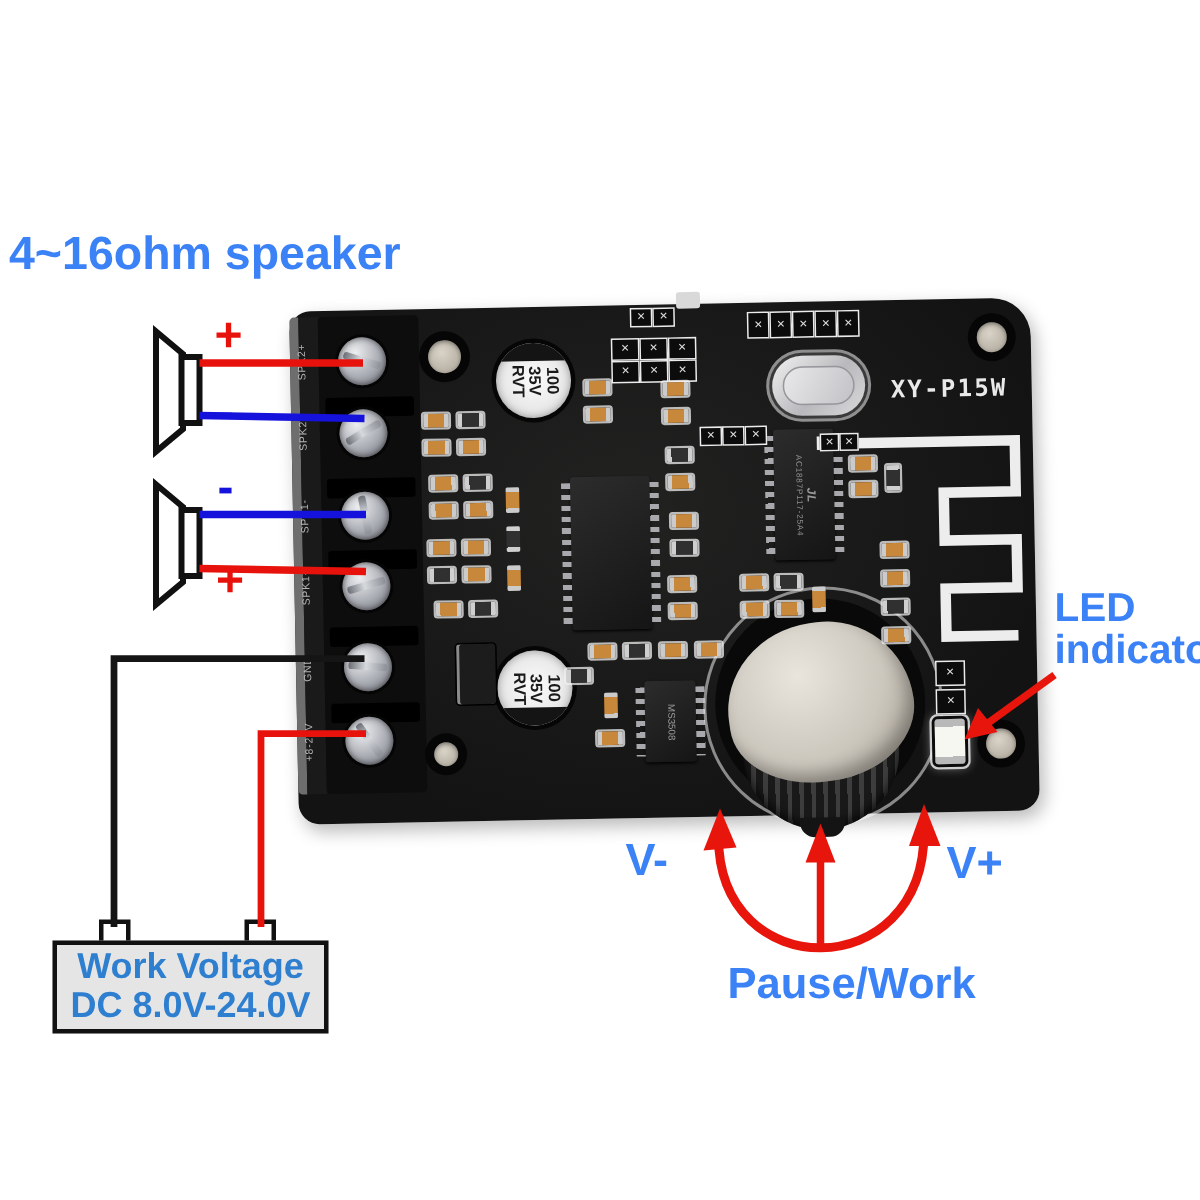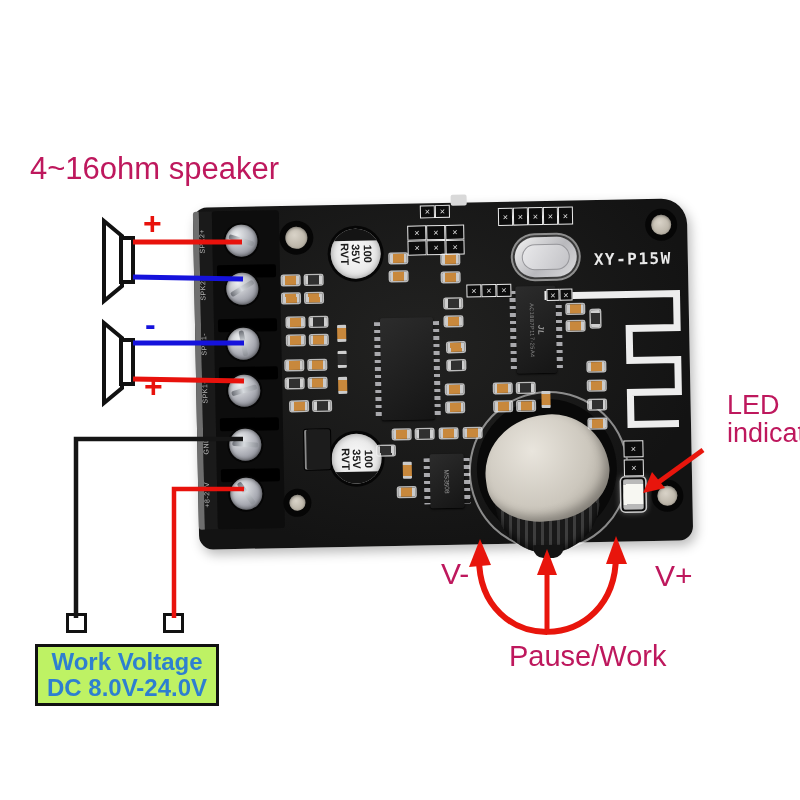--- a/index.html
+++ b/index.html
@@ -1,29 +1,29 @@
 <!DOCTYPE html>
 <html><head>
 <meta charset="utf-8">
 <style>
   html,body{margin:0;padding:0;background:#fff;}
   #canvas{position:relative;width:800px;height:800px;background:#fff;overflow:hidden;
           font-family:"Liberation Sans",sans-serif;}
   .abs{position:absolute;}
   
-  .blue-label{color:#be185d;font-weight:400;margin-left:24px;}
+  .blue-label{color:#3b82f6;font-weight:700;}
   .note{left:6px;top:151px;font-size:31px;letter-spacing:0px;}
   .polarity{font-size:32px;font-weight:700;line-height:1;}
   .pol-red{color:#e8120c;}
   .pol-blue{color:#1512dc;}
   .vlabel{font-size:30px;}
   .pause{left:485px;top:640px;font-size:29px;}
   .ledlbl{left:703px;top:391px;font-size:27px;line-height:1.05;white-space:pre-line;}
   
-  .wvbox{left:35px;top:644px;width:178px;height:56px;border:3px solid #111;background:#bef264;
+  .wvbox{left:35px;top:627px;width:178px;height:56px;border:3px solid #111;background:#e5e5e5;
          display:flex;align-items:center;justify-content:center;text-align:center;z-index:2;}
   .wvbox .txt{font-size:24px;line-height:1.1;white-space:pre-line;font-weight:700;color:#2e7fd0;}
   .wvpin{width:15px;height:14px;border:3px solid #111;background:#fff;z-index:2;}
   
   #board{left:196px;top:203px;width:494px;height:342px;background:radial-gradient(ellipse at 45% 40%,#222221,#131313 75%);
          border-radius:14px 26px 14px 14px;transform:rotate(-1.1deg);transform-origin:50% 50%;
          box-shadow:3px 5px 12px rgba(0,0,0,.28);z-index:1;}
   #board .abs{position:absolute;}
   .pcb-edge{left:0;top:4px;width:6px;height:318px;background:#6e6e6e;border-radius:3px 0 0 3px;}
   .lblstrip{left:6px;top:4px;width:13px;height:318px;background:#1a1a1a;}

